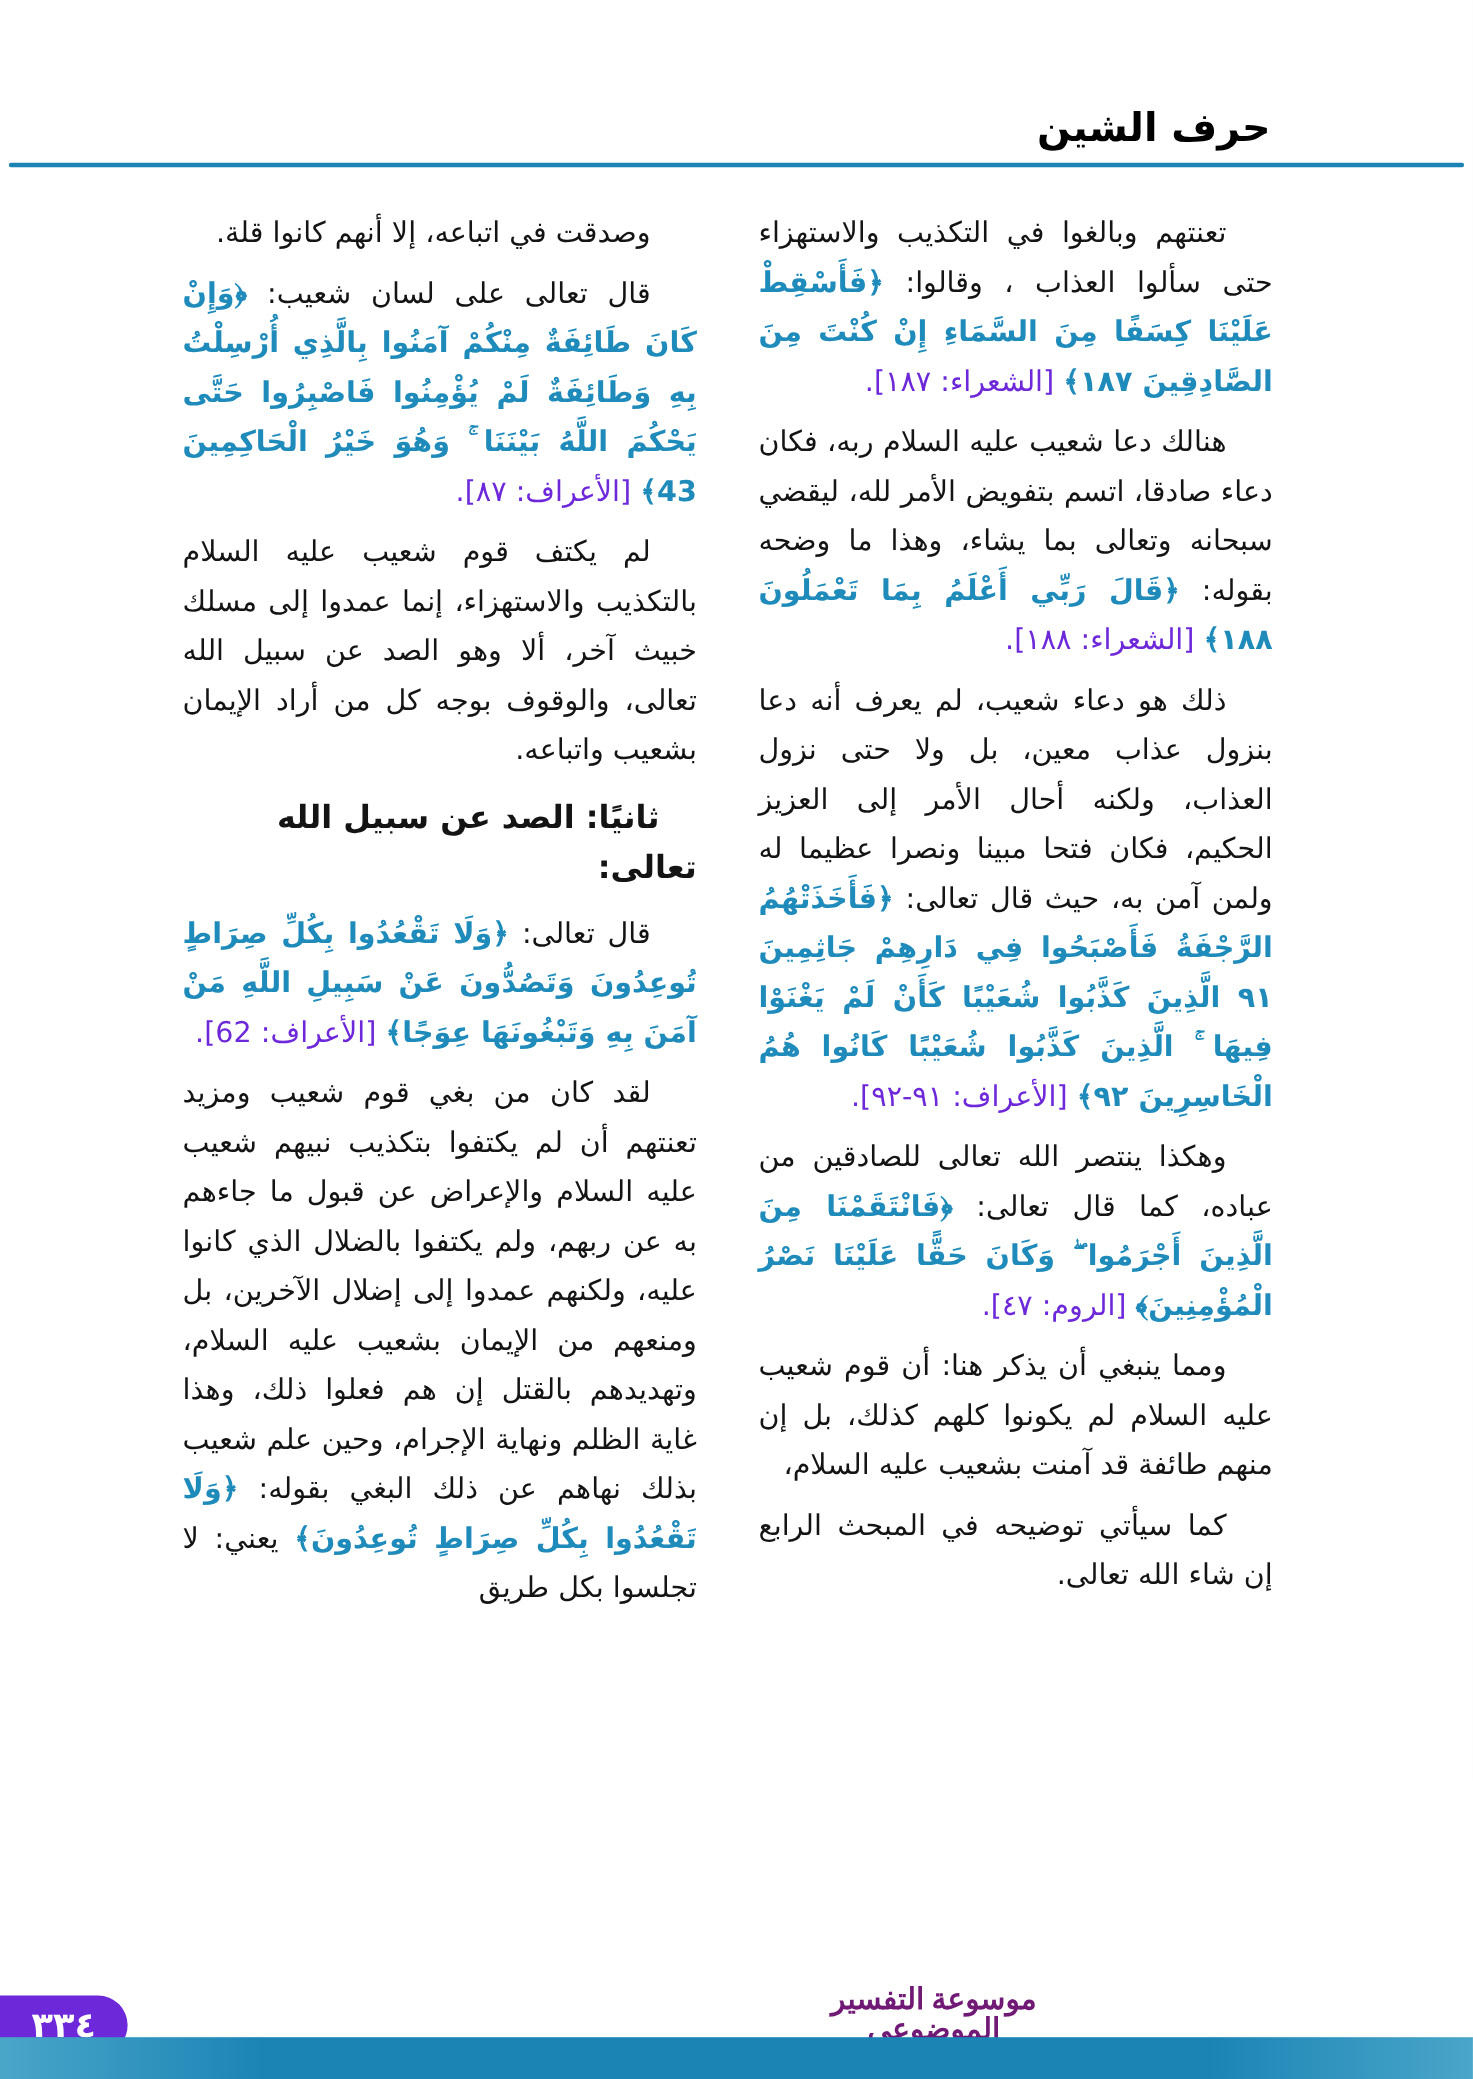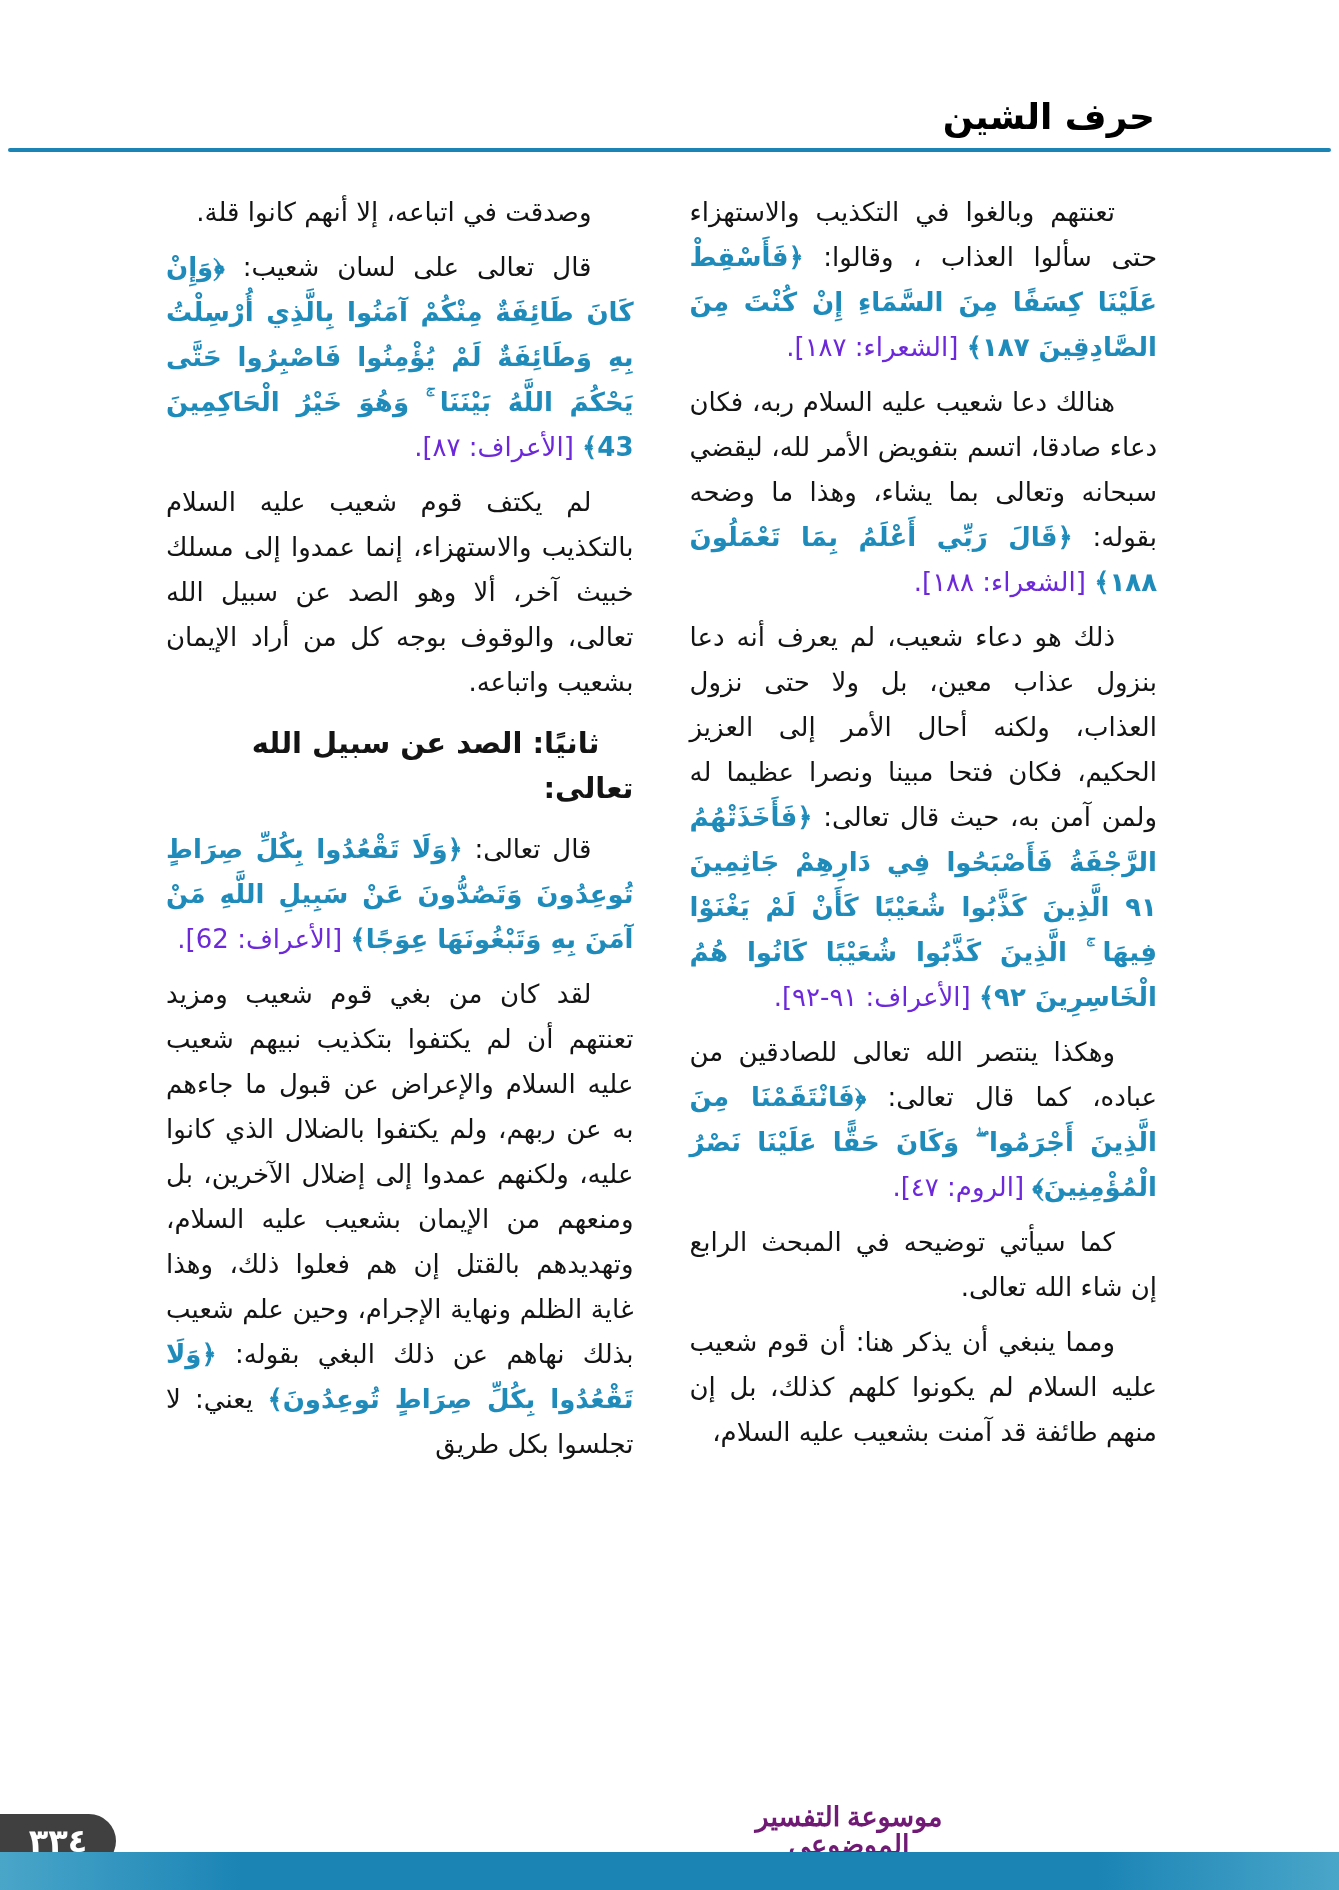--- a/index.html
+++ b/index.html
@@ -47,21 +47,21 @@
   .seg-ref{color:#6d28d9;font-weight:normal;}
   .seg-text{color:#141414;}
   
   .footer-bar{
     position:absolute;left:0;right:0;bottom:0;height:38px;
     background:linear-gradient(90deg,#4aa6c9 0%,#1b84b5 18%,#1b84b5 82%,#4aa6c9 100%);
   }
   .page-badge{
     position:absolute;left:0;bottom:22px;
     width:116px;height:54px;
-    background:#404040;color:#ffffff;
+    background:#6d28d9;color:#ffffff;
     border-radius:0 28px 28px 0; 
     display:flex;align-items:center;justify-content:center;
     font-size:32px;font-weight:bold;margin-top:28px;
   }
   .logo{
     position:absolute;right:360px;bottom:14px;width:260px;
     text-align:center;color:#701a75;line-height:1.05;font-family:Liberation Serif, serif;
   }
   .logo-main{font-size:27px;font-weight:bold;}
   .logo-sub{font-size:14px;font-weight:bold;margin-top:2px;}
@@ -75,22 +75,22 @@
     <div class="header-title">حرف الشين</div>
     <div class="header-rule"></div>
   </div>
 
   <div class="content">
     <div class="col" id="col-right">
         <div class="para"><span class="seg-text">تعنتهم وبالغوا في التكذيب والاستهزاء حتى سألوا العذاب ، وقالوا: </span><span class="seg-quran">﴿فَأَسْقِطْ عَلَيْنَا كِسَفًا مِنَ السَّمَاءِ إِنْ كُنْتَ مِنَ الصَّادِقِينَ ١٨٧﴾</span><span class="seg-ref"> [الشعراء: ١٨٧].</span></div>
         <div class="para"><span class="seg-text">هنالك دعا شعيب عليه السلام ربه، فكان دعاء صادقا، اتسم بتفويض الأمر لله، ليقضي سبحانه وتعالى بما يشاء، وهذا ما وضحه بقوله: </span><span class="seg-quran">﴿قَالَ رَبِّي أَعْلَمُ بِمَا تَعْمَلُونَ ١٨٨﴾</span><span class="seg-ref"> [الشعراء: ١٨٨].</span></div>
         <div class="para"><span class="seg-text">ذلك هو دعاء شعيب، لم يعرف أنه دعا بنزول عذاب معين، بل ولا حتى نزول العذاب، ولكنه أحال الأمر إلى العزيز الحكيم، فكان فتحا مبينا ونصرا عظيما له ولمن آمن به، حيث قال تعالى: </span><span class="seg-quran">﴿فَأَخَذَتْهُمُ الرَّجْفَةُ فَأَصْبَحُوا فِي دَارِهِمْ جَاثِمِينَ ٩١ الَّذِينَ كَذَّبُوا شُعَيْبًا كَأَنْ لَمْ يَغْنَوْا فِيهَا ۚ الَّذِينَ كَذَّبُوا شُعَيْبًا كَانُوا هُمُ الْخَاسِرِينَ ٩٢﴾</span><span class="seg-ref"> [الأعراف: ٩١-٩٢].</span></div>
         <div class="para"><span class="seg-text">وهكذا ينتصر الله تعالى للصادقين من عباده، كما قال تعالى: </span><span class="seg-quran">﴿فَانْتَقَمْنَا مِنَ الَّذِينَ أَجْرَمُوا ۖ وَكَانَ حَقًّا عَلَيْنَا نَصْرُ الْمُؤْمِنِينَ﴾</span><span class="seg-ref"> [الروم: ٤٧].</span></div>
+        <div class="para"><span class="seg-text">ومما ينبغي أن يذكر هنا: أن قوم شعيب عليه السلام لم يكونوا كلهم كذلك، بل إن منهم طائفة قد آمنت بشعيب عليه السلام،</span></div>
         <div class="para"><span class="seg-text">كما سيأتي توضيحه في المبحث الرابع إن شاء الله تعالى.</span></div>
-        <div class="para"><span class="seg-text">ومما ينبغي أن يذكر هنا: أن قوم شعيب عليه السلام لم يكونوا كلهم كذلك، بل إن منهم طائفة قد آمنت بشعيب عليه السلام،</span></div>
       </div>
     <div class="col" id="col-left">
         <div class="para"><span class="seg-text">وصدقت في اتباعه، إلا أنهم كانوا قلة.</span></div>
         <div class="para"><span class="seg-text">قال تعالى على لسان شعيب: </span><span class="seg-quran">﴿وَإِنْ كَانَ طَائِفَةٌ مِنْكُمْ آمَنُوا بِالَّذِي أُرْسِلْتُ بِهِ وَطَائِفَةٌ لَمْ يُؤْمِنُوا فَاصْبِرُوا حَتَّى يَحْكُمَ اللَّهُ بَيْنَنَا ۚ وَهُوَ خَيْرُ الْحَاكِمِينَ 43﴾</span><span class="seg-ref"> [الأعراف: ٨٧].</span></div>
         <div class="para"><span class="seg-text">لم يكتف قوم شعيب عليه السلام بالتكذيب والاستهزاء، إنما عمدوا إلى مسلك خبيث آخر، ألا وهو الصد عن سبيل الله تعالى، والوقوف بوجه كل من أراد الإيمان بشعيب واتباعه.</span></div>
         <div class="para heading"><span class="seg-text">ثانيًا: الصد عن سبيل الله تعالى:</span></div>
         <div class="para"><span class="seg-text">قال تعالى: </span><span class="seg-quran">﴿وَلَا تَقْعُدُوا بِكُلِّ صِرَاطٍ تُوعِدُونَ وَتَصُدُّونَ عَنْ سَبِيلِ اللَّهِ مَنْ آمَنَ بِهِ وَتَبْغُونَهَا عِوَجًا﴾</span><span class="seg-ref"> [الأعراف: 62].</span></div>
         <div class="para"><span class="seg-text">لقد كان من بغي قوم شعيب ومزيد تعنتهم أن لم يكتفوا بتكذيب نبيهم شعيب عليه السلام والإعراض عن قبول ما جاءهم به عن ربهم، ولم يكتفوا بالضلال الذي كانوا عليه، ولكنهم عمدوا إلى إضلال الآخرين، بل ومنعهم من الإيمان بشعيب عليه السلام، وتهديدهم بالقتل إن هم فعلوا ذلك، وهذا غاية الظلم ونهاية الإجرام، وحين علم شعيب بذلك نهاهم عن ذلك البغي بقوله: </span><span class="seg-quran">﴿وَلَا تَقْعُدُوا بِكُلِّ صِرَاطٍ تُوعِدُونَ﴾</span><span class="seg-text"> يعني: لا تجلسوا بكل طريق</span></div>
       </div>
   </div>

